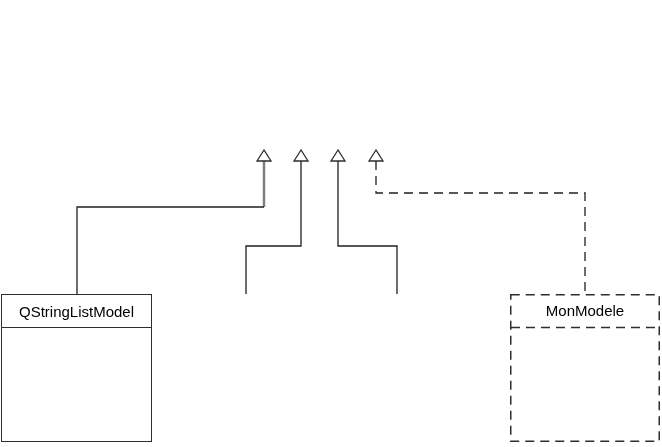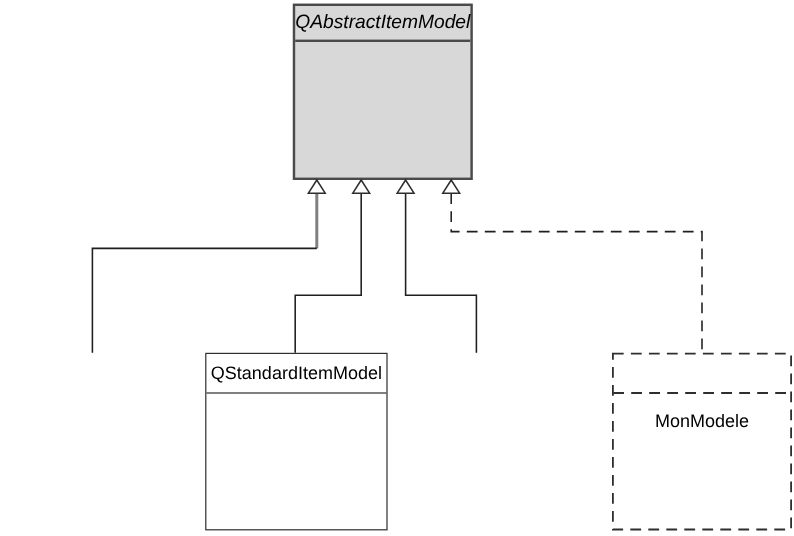--- a/index.html
+++ b/index.html
@@ -36,48 +36,44 @@
   }
   .uml-box.abstract .title {
     height: 30px;
     border-bottom: 2px solid #4a4a4a;
     font-style: italic;
     font-size: 16px;
   }
   .uml-box.dashed {
     border: none; 
   }
-  .uml-box.dashed .title { border-bottom: none; margin-top: 41px; }
+  .uml-box.dashed .title { border-bottom: none; }
   #b1 { left: 1px;   top: 294px; width: 151px; height: 148px; }
   #b2 { left: 171px; top: 294px; width: 152px; height: 148px; }
   #b3 { left: 341px; top: 294px; width: 149px; height: 148px; }
   #b4 { left: 510px; top: 294px; width: 150px; height: 148px; }
   svg.overlay {
     position: absolute;
     left: 0; top: 0;
     width: 662px; height: 447px;
     z-index: 2;
     pointer-events: none;
   }
 </style>
 </head>
 <body>
 
 <div class="canvas">
 
-  <div class="uml-box abstract" id="b0">
-    <div class="title">QAbstractItemModel</div>
+
+  <div class="uml-box" id="b1">
+    <div class="title">QStringListModel</div>
     <div></div>
   </div>
 
-
-  <div class="uml-box" id="b2">
-    <div class="title">QStandardItemModel</div>
-    <div></div>
-  </div>
 
 
   <div class="uml-box dashed" id="b4">
     <div class="title">MonModele</div>
     <div></div>
   </div>
 
   <svg class="overlay" viewBox="0 0 662 447">
 
     <g>

